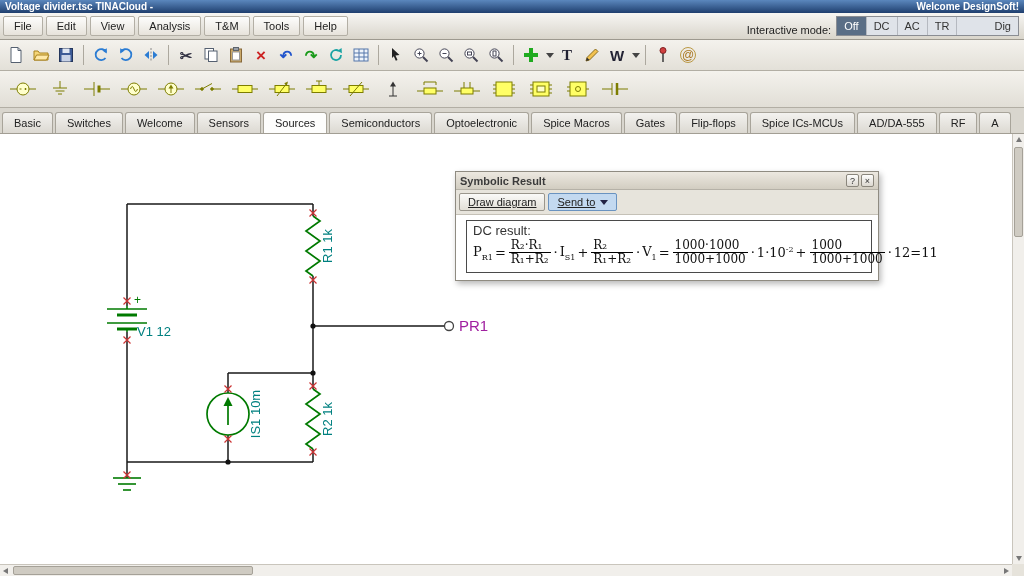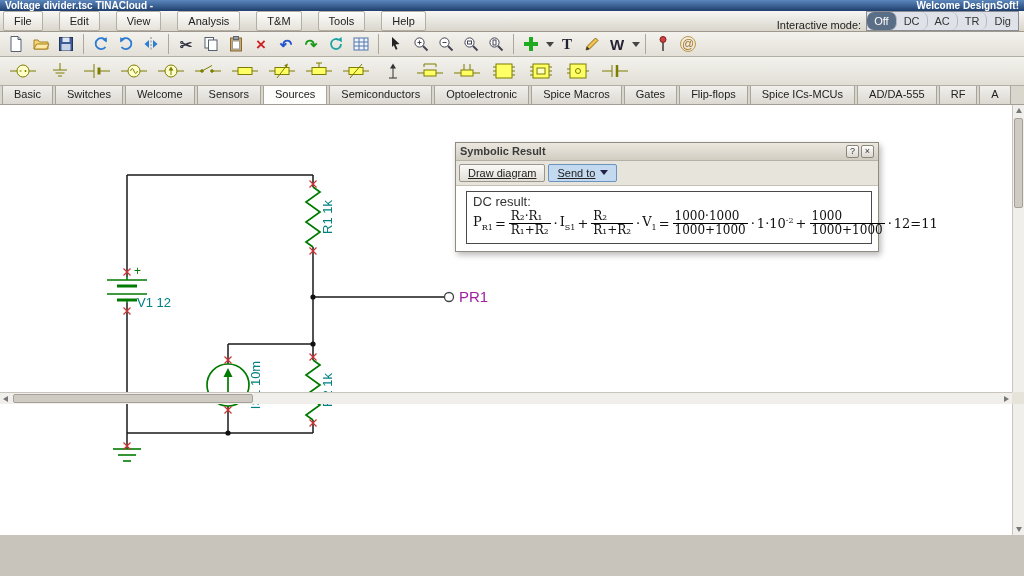--- a/index.html
+++ b/index.html
@@ -1,31 +1,31 @@
 <!DOCTYPE html>
 <html><head>
 <meta charset="utf-8">
 <style>
   * { box-sizing: border-box; margin: 0; padding: 0; }
   html,body { width:1024px; height:576px; overflow:hidden; font-family:"Liberation Sans", sans-serif; background:#c8c4bc; }
-  .window { width:1024px; height:404px; display:flex; flex-direction:column; }
+  .window { width:1024px; height:576px; display:flex; flex-direction:column; }
 
   
   .titlebar { height:13px; background:linear-gradient(#5b87bd,#1f3f6e); color:#fff; font-size:10px; font-weight:bold;
     display:flex; justify-content:space-between; align-items:center; padding:0 5px; }
 
   
   .menubar { height:27px; background:linear-gradient(#f7f6f3,#d9d5cb); border-bottom:1px solid #9d998f;
-    display:flex; align-items:center; padding:0 3px; gap:16px; }
+    display:flex; align-items:center; padding:0 3px; gap:3px; }
   .menu-item { font-size:11px; color:#222; padding:3px 10px; border:1px solid #b3afa5; border-radius:2px;
     background:linear-gradient(#fdfdfc,#e7e3db); cursor:default; }
   .interactive { margin-left:auto; display:flex; align-items:flex-end; gap:5px; font-size:11px; color:#222; padding-right:2px; }
   .mode-group { display:flex; border:1px solid #8a8d93; background:#dfe3e9; }
-  .mode { padding:3px 7px; font-size:11px; color:#333; border-right:1px solid #b5b9c0;border-radius:7px; }
-  .mode:last-child { border-right:none; }
+  .mode { padding:3px 7px; font-size:11px; color:#333; border-right:1px solid #b5b9c0; }
+  .mode:last-child { border-right:none;margin-left:30px; }
   .mode.active { background:#5a6e86; color:#fff; }
 
   
   .toolbar1 { height:31px; background:linear-gradient(#f4f2ed,#e3e0d8); border-bottom:1px solid #b2aea4;
     display:flex; align-items:center; padding:0 4px; gap:1px; }
   .toolbar2 { height:37px; background:linear-gradient(#f4f2ed,#e1ded6); border-bottom:1px solid #b2aea4;
     display:flex; align-items:center; padding:0 6px; gap:3px; }
   .sep { width:1px; height:20px; background:#aca89e; margin:0 4px; flex:none; }
   .ib { width:24px; height:24px; display:flex; align-items:center; justify-content:center; border-radius:2px; flex:none; }
   .cib { width:34px; height:28px; display:flex; align-items:center; justify-content:center; border-radius:2px; flex:none; }

